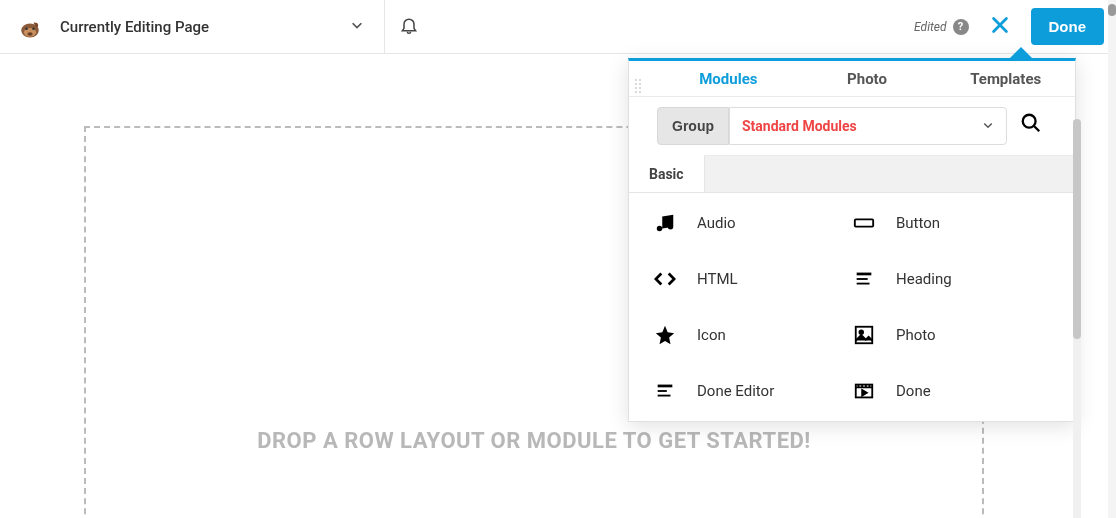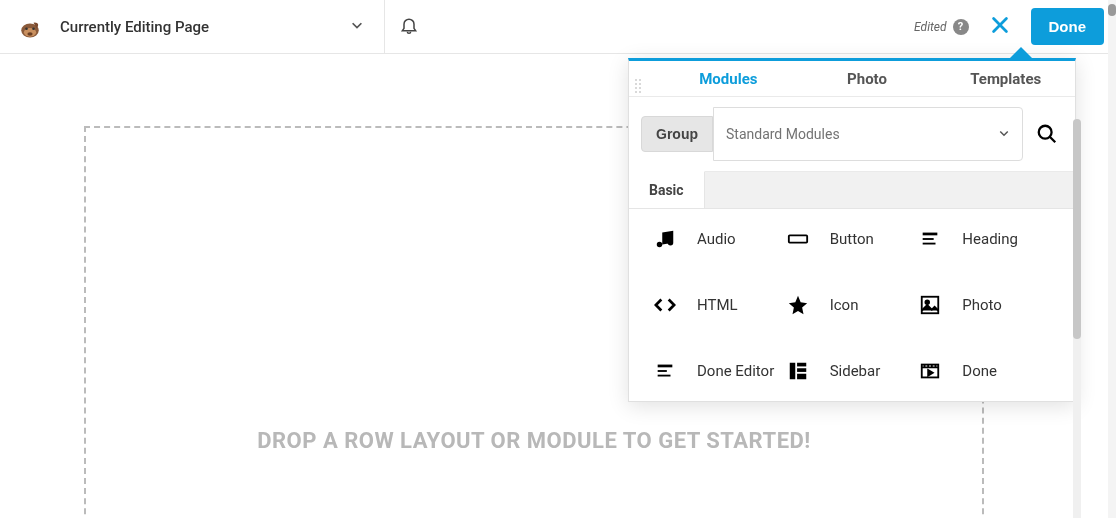--- a/index.html
+++ b/index.html
@@ -28,31 +28,31 @@
     .panel { position:absolute; top:58px; right:40px; width:448px; background:#fff; border:1px solid #e0e0e0; border-top:3px solid #0d9ddb; box-shadow:0 4px 20px rgba(0,0,0,0.12); }
     .panel-arrow { position:absolute; top:-14px; right:42px; width:0; height:0; border-left:12px solid transparent; border-right:12px solid transparent; border-bottom:12px solid #0d9ddb; }
     .drag-handle { position:absolute; left:6px; top:18px; display:flex; flex-direction:column; gap:2px; cursor:move;}
     .drag-handle span { width:2px; height:2px; background:#ccc; border-radius:50%; display:inline-block;}
     .drag-row { display:flex; gap:2px;}
     
     .tabs { display:flex; height:36px; align-items:center; border-bottom:1px solid #eaeaea; padding-left:30px;}
     .tab { flex:1; text-align:center; font-size:15px; font-weight:700; color:#555; cursor:pointer; }
     .tab.active { color:#0d9ddb; }
     
-    .filter-row { display:flex; align-items:center; padding:10px 12px; gap:8px; border-bottom:1px solid #eaeaea;}
+    .filter-row { display:flex; padding:10px 28px; gap:8px; border-bottom:1px solid #eaeaea;}
     .group-btn { background:#e6e6e6; border:1px solid #d8d8d8; color:#444; font-weight:700; font-size:14px; padding:9px 14px; border-radius:4px 0 0 4px; cursor:pointer; }
-    .select-wrap { flex:1; position:relative; border:1px solid #ddd; border-radius:0 4px 4px 0; margin-left:-8px; height:54px; display:flex; align-items:center; padding:0 12px; font-size:14px; color:#737373; cursor:pointer; background:#fff;}
+    .select-wrap { flex:1; position:relative; border:1px solid #ddd; border-radius:0 4px 4px 0; margin-left:-8px; height:38px; display:flex; align-items:center; padding:0 12px; font-size:14px; color:#ef4444; cursor:pointer; background:#fff;font-weight:bold;}
     .select-caret { margin-left:auto; color:#555; font-size:12px;}
     .search-btn { width:32px; height:32px; display:flex; align-items:center; justify-content:center; cursor:pointer; color:#000;}
 
     .section-tabs { display:flex; background:#f1f1f1; border-bottom:1px solid #e5e5e5;}
     .section-tab { padding:10px 20px; font-size:14px; color:#555; cursor:pointer;}
     .section-tab.active { background:#fff; border-top:1px solid transparent; border-right:1px solid #e5e5e5; border-left:0; margin-top:-1px; font-weight:700; color:#444;}
 
-    .modules-grid { display:grid; grid-template-columns: 1fr 1fr 1fr; padding:18px 24px; row-gap:42px; }
+    .modules-grid { display:grid; grid-template-columns: 1fr 1fr; padding:18px 24px; row-gap:32px; }
     .module-item { display:flex; align-items:center; gap:20px; cursor:grab; font-size:15px; color:#333; }
     .module-icon { width:24px; height:24px; display:flex; align-items:center; justify-content:center; color:#000;}
     
     .panel-scrollbar { position:absolute; right:-6px; top:58px; width:8px; height:410px; background:#f0f0f0; border-radius:4px;}
     .panel-scrollbar-thumb { width:8px; height:220px; background:#c7c7c7; border-radius:4px;}
     .page-scrollbar { position:absolute; right:0; top:0; width:8px; height:100%; background:#f4f4f4;}
     .page-scrollbar-thumb { width:8px; height:12px; background:#999; border-radius:4px; margin-top:4px;}
   </style>
 </head>
 <body>
@@ -161,35 +161,35 @@
     <div class="module-item">
       <span class="module-icon">
           <svg width="22" height="22" viewBox="0 0 24 24" fill="none" stroke="currentColor" stroke-width="2">
             <rect x="2" y="8" width="20" height="8" rx="1"></rect>
           </svg>
         </span>
       <span>Button</span>
     </div>
     <div class="module-item">
       <span class="module-icon">
+          <svg width="22" height="22" viewBox="0 0 24 24" fill="none" stroke="currentColor" stroke-width="3">
+            <path d="M8 6l-6 6 6 6M16 6l6 6-6 6"></path>
+          </svg>
+        </span>
+      <span>HTML</span>
+    </div>
+    <div class="module-item">
+      <span class="module-icon">
           <svg width="22" height="22" viewBox="0 0 24 24" fill="currentColor">
             <rect x="4" y="5" width="16" height="3"></rect>
             <rect x="4" y="11" width="12" height="2"></rect>
             <rect x="4" y="16" width="14" height="2"></rect>
           </svg>
         </span>
       <span>Heading</span>
-    </div>
-    <div class="module-item">
-      <span class="module-icon">
-          <svg width="22" height="22" viewBox="0 0 24 24" fill="none" stroke="currentColor" stroke-width="3">
-            <path d="M8 6l-6 6 6 6M16 6l6 6-6 6"></path>
-          </svg>
-        </span>
-      <span>HTML</span>
     </div>
     <div class="module-item">
       <span class="module-icon">
           <svg width="22" height="22" viewBox="0 0 24 24" fill="currentColor">
             <path d="M12 2l2.9 6.9L22 10l-5.5 4.8L18 22l-6-3.5L6 22l1.5-7.2L2 10l7.1-1.1z"></path>
           </svg>
         </span>
       <span>Icon</span>
     </div>
     <div class="module-item">
@@ -207,31 +207,20 @@
           <svg width="22" height="22" viewBox="0 0 24 24" fill="currentColor">
             <rect x="4" y="5" width="16" height="3"></rect>
             <rect x="4" y="11" width="10" height="2"></rect>
             <rect x="4" y="16" width="14" height="2"></rect>
           </svg>
         </span>
       <span>Done Editor</span>
     </div>
     <div class="module-item">
       <span class="module-icon">
-          <svg width="22" height="22" viewBox="0 0 24 24" fill="currentColor">
-            <rect x="3" y="3" width="6" height="18"></rect>
-            <rect x="11" y="3" width="10" height="4"></rect>
-            <rect x="11" y="9" width="10" height="4"></rect>
-            <rect x="11" y="15" width="10" height="6"></rect>
-          </svg>
-        </span>
-      <span>Sidebar</span>
-    </div>
-    <div class="module-item">
-      <span class="module-icon">
           <svg width="22" height="22" viewBox="0 0 24 24" fill="none" stroke="currentColor" stroke-width="2">
             <rect x="3" y="5" width="18" height="14"></rect>
             <path d="M3 8h18M6 5v3M10 5v3M14 5v3M18 5v3"></path>
             <path d="M10 11l5 3-5 3z" fill="currentColor"></path>
           </svg>
         </span>
       <span>Done</span>
     </div>
   </div>
 

